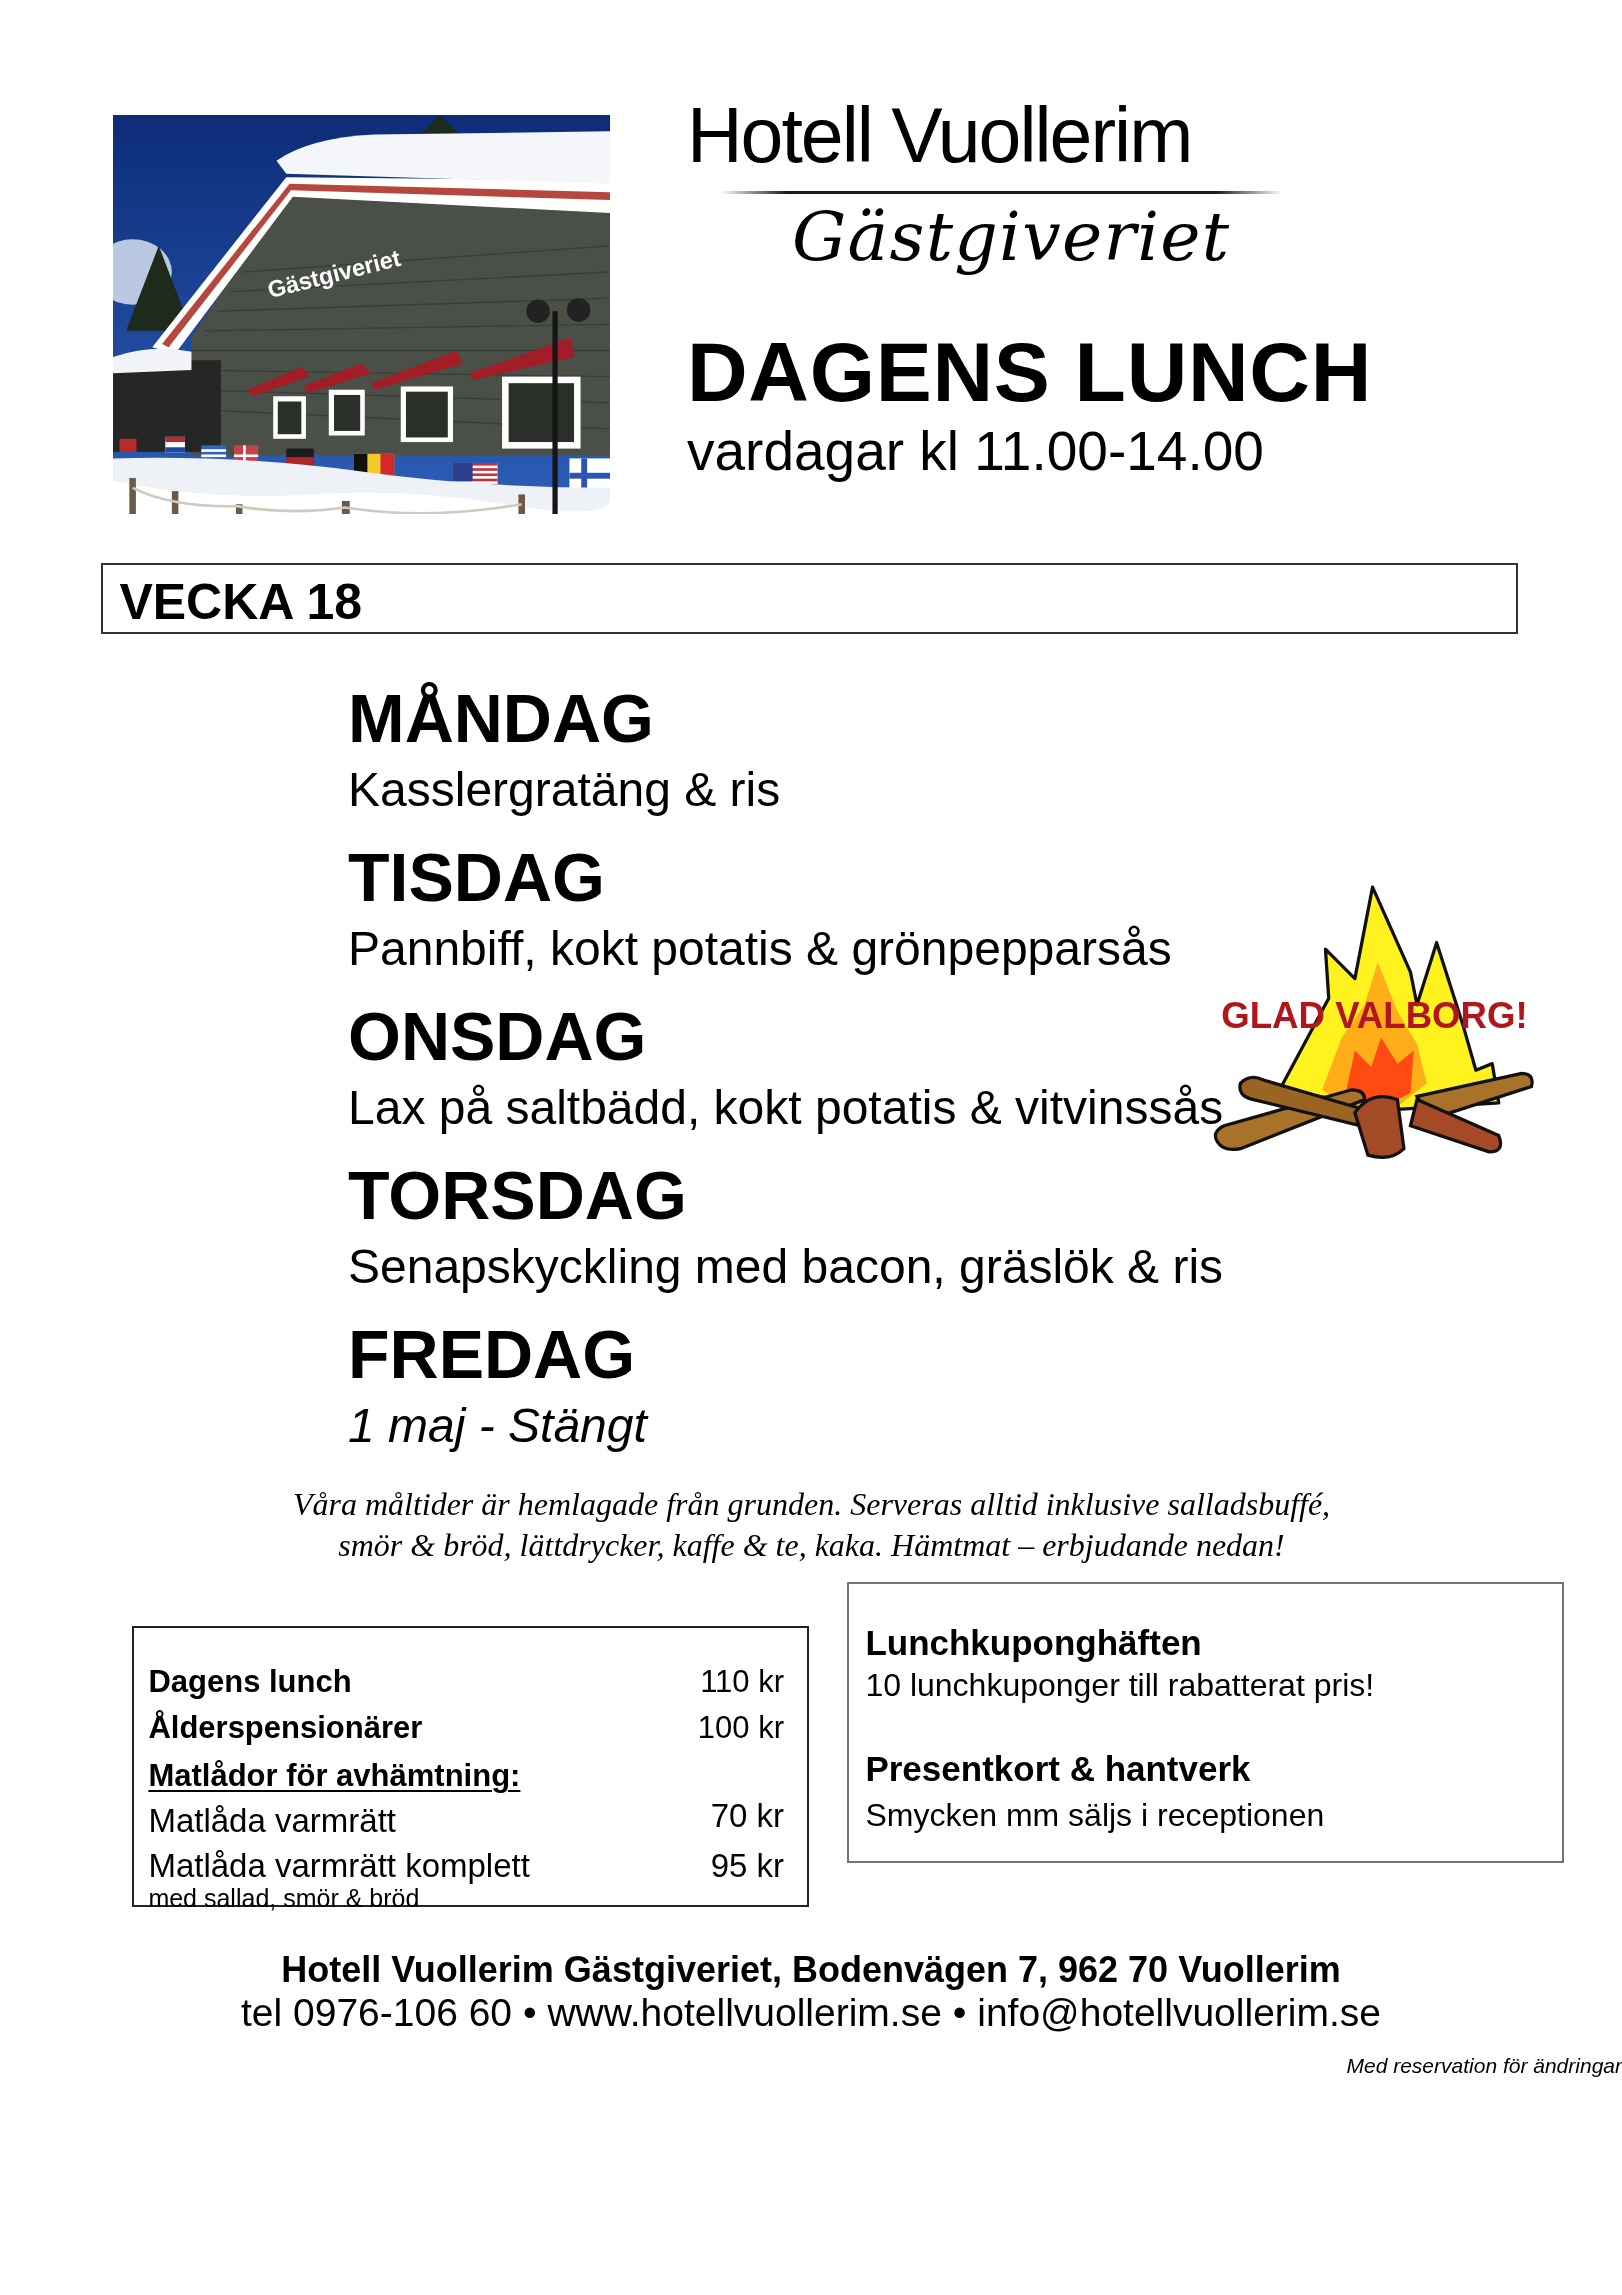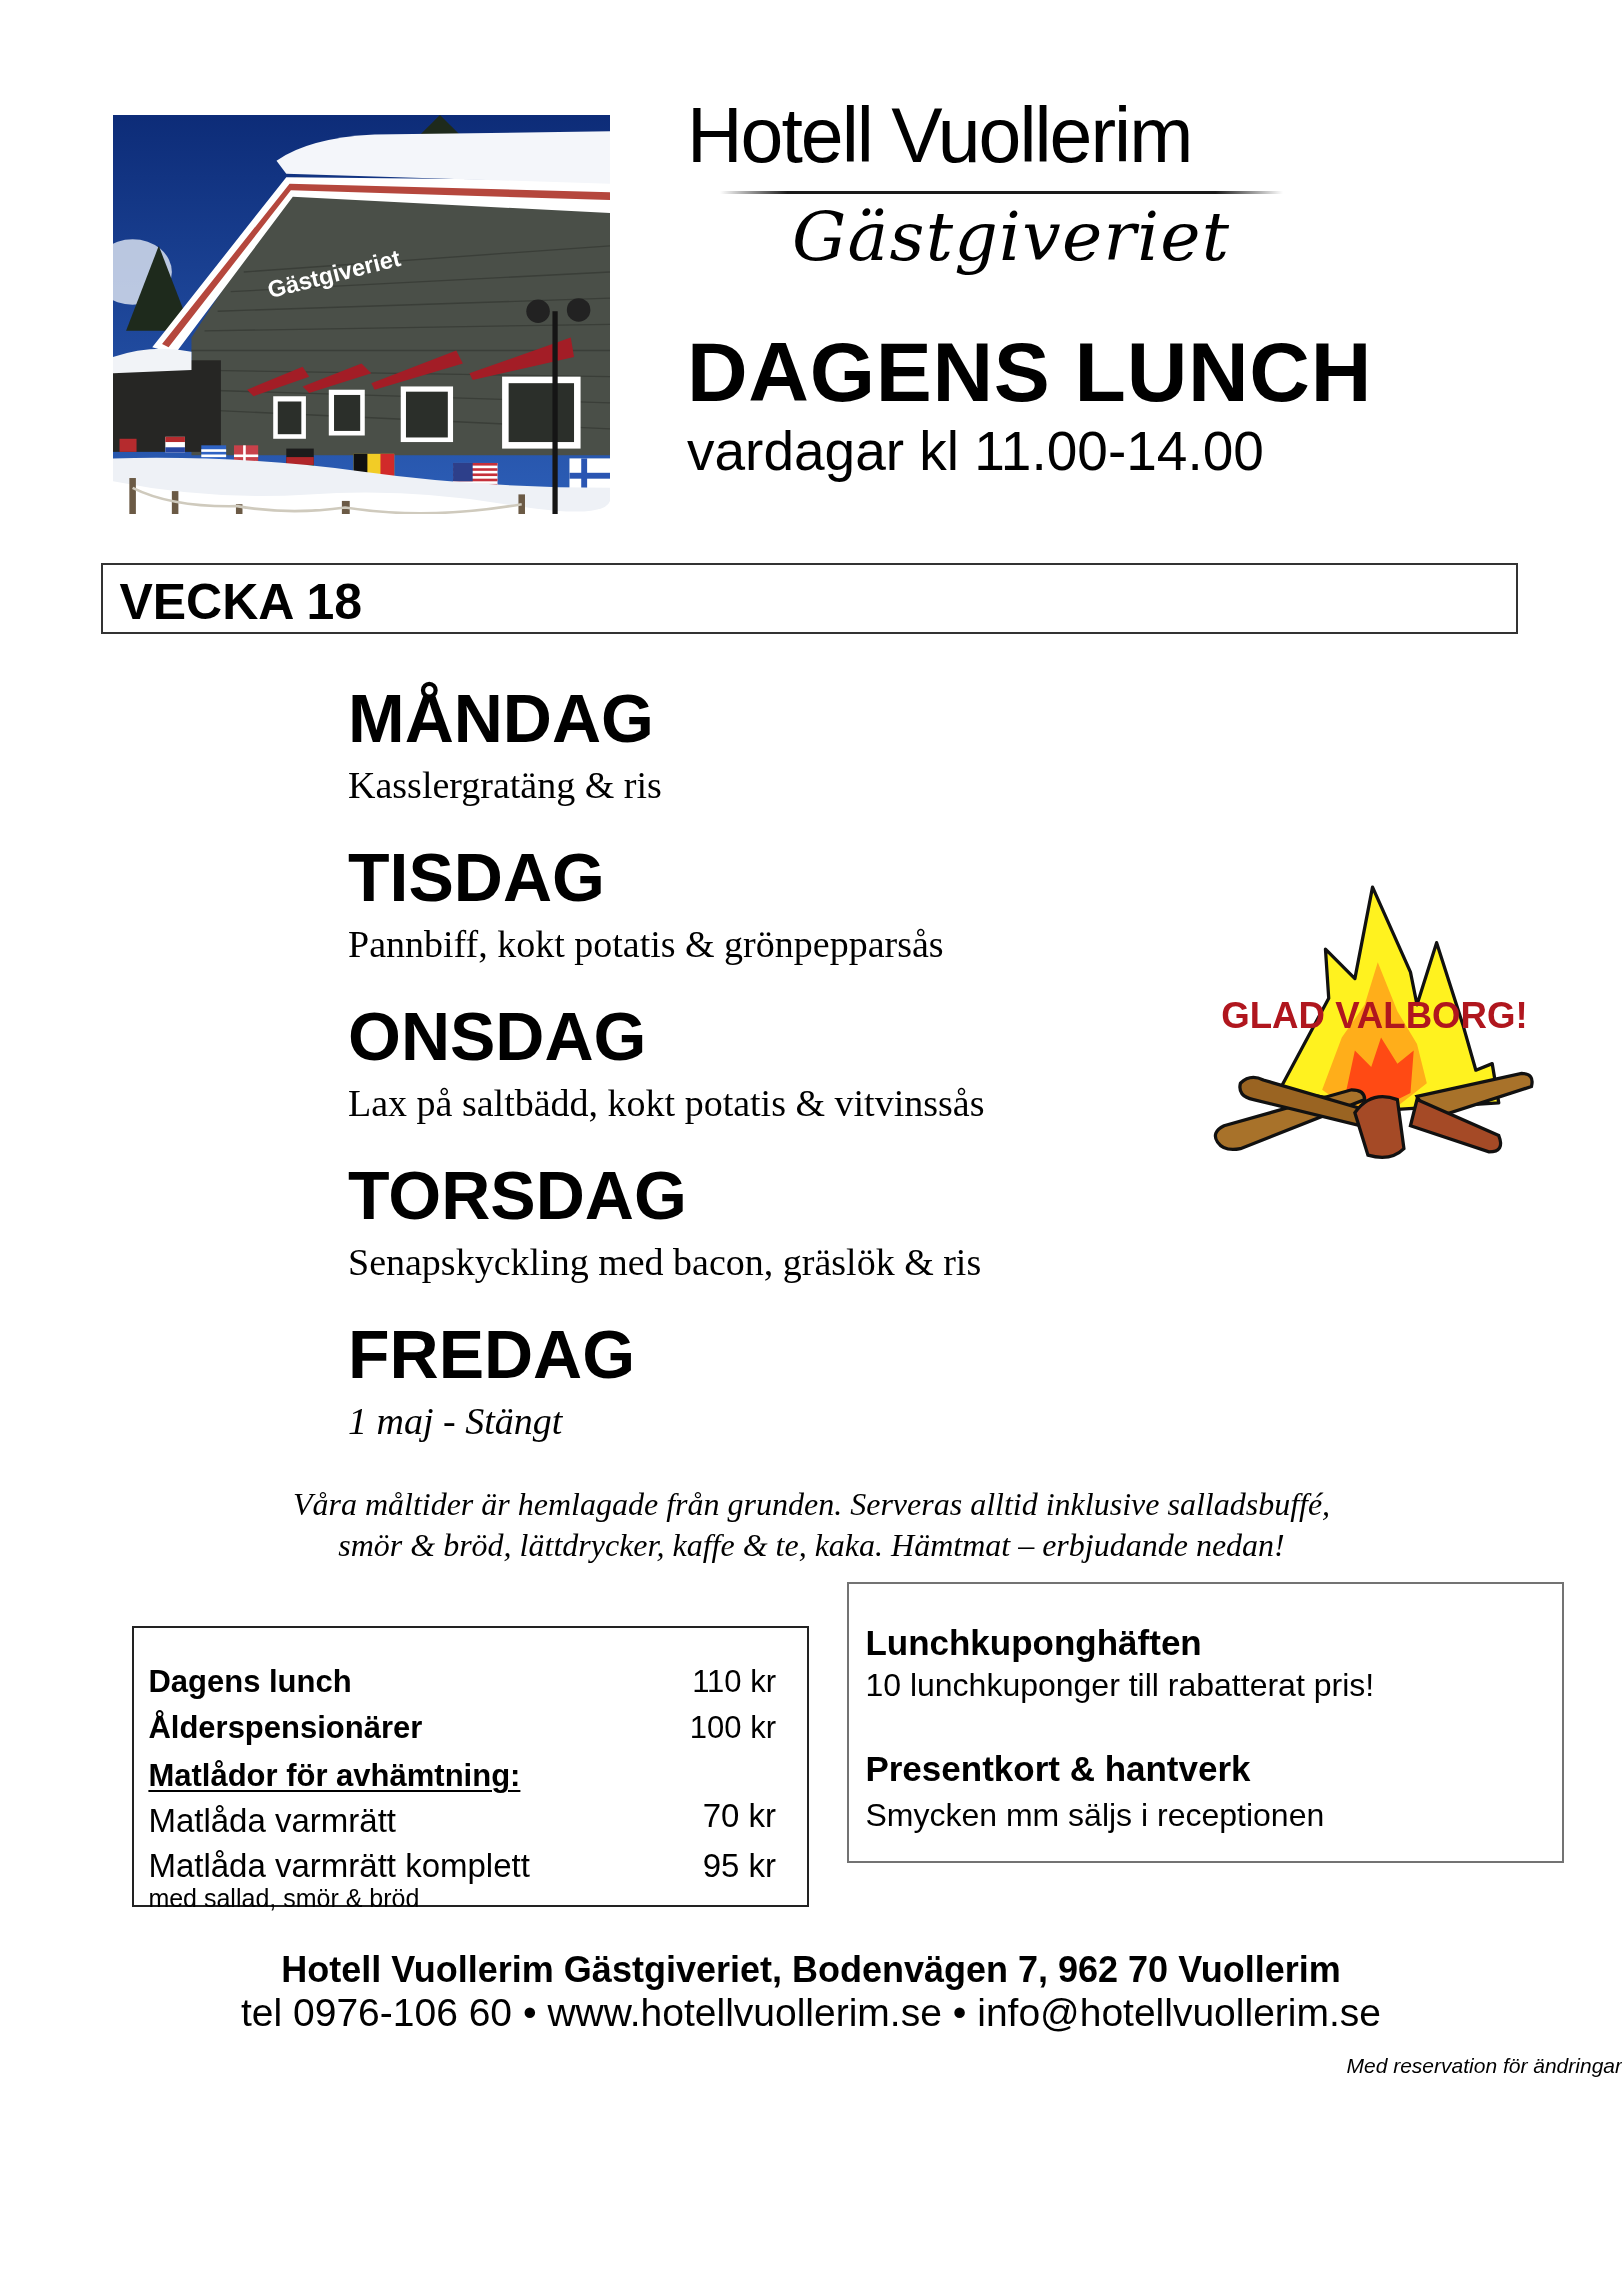--- a/index.html
+++ b/index.html
@@ -26,36 +26,36 @@
 
   
   #week-bar { left: 101px; top: 563px; width: 1417px; height: 71px; border: 2px solid #333; box-sizing: border-box; }
   #week-label { left: 16.4px; top: 11.8px; font-family: "Liberation Sans", sans-serif; font-weight: bold; font-size: 50px; line-height: 1; }
   #week-dates { left: 589px; top: 13px; font-family: "Liberation Sans", sans-serif; font-size: 47px; line-height: 1; white-space: nowrap; }
 
   
   #days { left: 348px; top: 684px; width: 916px; }
   .day { height: 159px; }
   .day-name { font-family: "Liberation Sans", sans-serif; font-weight: bold; font-size: 68px; line-height: 1; margin-bottom: 14.4px; }
-  .day-dish { font-family: Liberation Serif, serif; font-size: 38px; line-height: 1; white-space: nowrap; }
+  .day-dish { font-family: Liberation Sans, sans-serif; font-size: 48px; line-height: 1; white-space: nowrap; }
   .day-dish.closed { font-style: italic; }
 
   
   #fire { left: 1201px; top: 874px; width: 347px; height: 291px; }
   #fire svg { width: 100%; height: 100%; display: block; }
 
   
   #intro { left: 105px; top: 1484px; width: 1413px; text-align: center; font-family: Liberation Serif, serif;
            font-style: italic; font-size: 32px; line-height: 41px; }
 
   
   #price-box { left: 132px; top: 1626px; width: 677px; height: 281px; border: 2px solid #222; box-sizing: border-box; }
   .prow { position: absolute; left: 14.4px; right: 23px; font-family: "Liberation Sans", sans-serif; line-height: 1; white-space: nowrap; }
   .prow .lbl { position: absolute; left: 0; }
-  .prow .val { position: absolute; right: 8px; }
+  .prow .val { position: absolute; right: 0; }
   .bold { font-weight: bold; }
   .b46 { font-size: 31px; }
   .n50 { font-size: 33px; }
   .small { font-size: 25px; }
   .uline { text-decoration: underline; text-decoration-thickness: 2px; text-underline-offset: 3.9px; }
 
   #info-box { left: 847px; top: 1582px; width: 717px; height: 281px; border: 2px solid #737373; box-sizing: border-box; }
   .info-h { position: absolute; left: 16.4px; font-family: "Liberation Sans", sans-serif; font-weight: bold; font-size: 35px; line-height: 1; white-space: nowrap; }
   .info-t { position: absolute; left: 16.4px; font-family: "Liberation Sans", sans-serif; font-size: 32px; line-height: 1; white-space: nowrap; }
 

